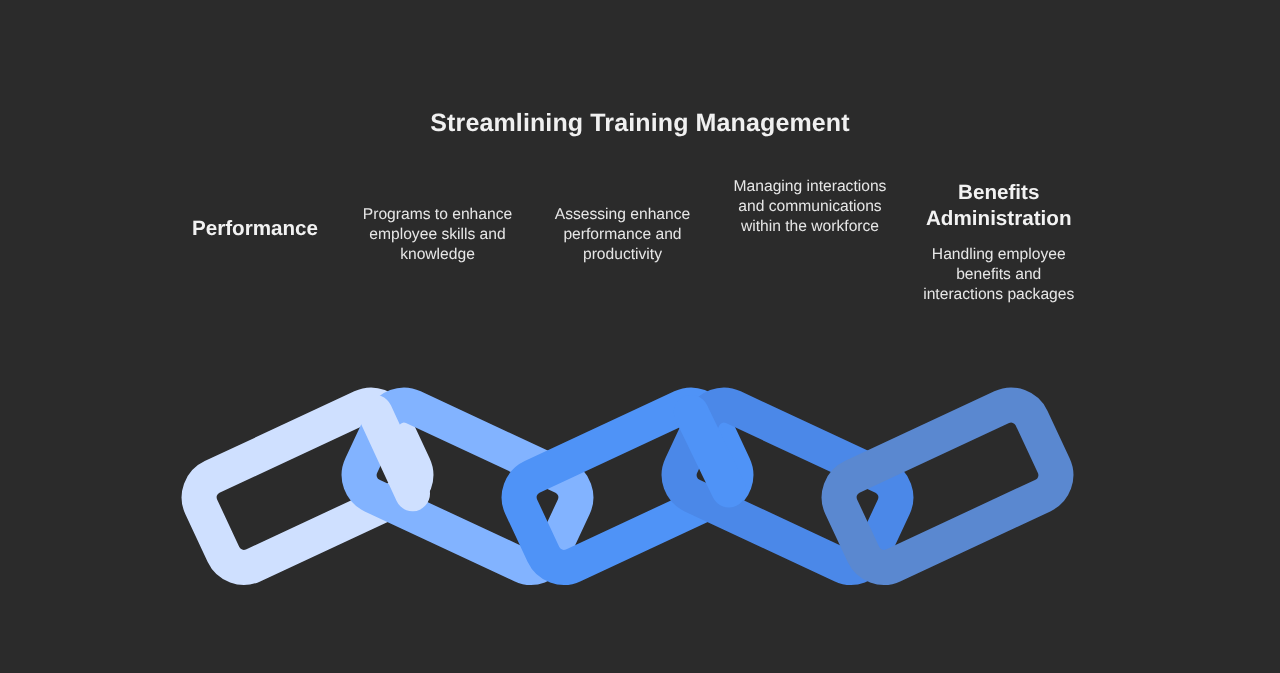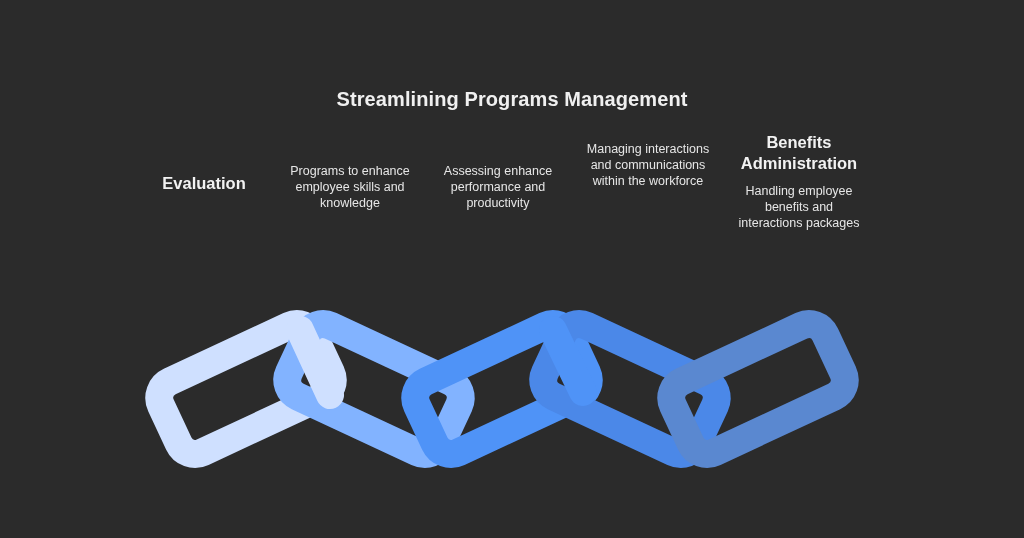--- a/index.html
+++ b/index.html
@@ -45,39 +45,39 @@
     }
     svg.chain {
       position: absolute;
       left: 0;
       top: 0;
     }
   </style>
 </head>
 <body>
 
-<div class="title">Streamlining Programs Management</div>
+<div class="title">Streamlining Training Management</div>
 
 <div class="stage" style="left:129px; top:173px;">
-  <div class="stage-heading">Evaluation</div>
+  <div class="stage-heading">Performance</div>
 </div>
 
 <div class="stage" style="left:275px; top:151px;">
   <div class="stage-desc" style="margin-top:12px; width:130px; margin-left:auto; margin-right:auto;">Programs to enhance employee skills and knowledge</div>
 </div>
 
 <div class="stage" style="left:423px; top:151px;">
   <div class="stage-desc" style="margin-top:12px; width:130px; margin-left:auto; margin-right:auto;">Assessing enhance performance and productivity</div>
 </div>
 
 <div class="stage" style="left:573px; top:140px;">
   <div class="stage-desc" style="margin-top:1px; width:124px; margin-left:auto; margin-right:auto;">Managing interactions and communications within the workforce</div>
 </div>
 
-<div class="stage" style="left:724px; top:132px;">
+<div class="stage" style="left:724px; top:144px;">
   <div class="stage-heading" style="width:130px; margin:0 auto;">Benefits Administration</div>
   <div class="stage-desc" style="margin-top:9px; width:122px; margin-left:auto; margin-right:auto;">Handling employee benefits and interactions packages</div>
 </div>
 
 <svg class="chain" width="1024" height="538" viewBox="0 0 1024 538">
 
   <g>
     <rect x="162" y="350" width="168" height="78" rx="18" ry="18" transform="rotate(-25 246 389)" fill="none" stroke="#cfe0ff" stroke-width="28"></rect>
   </g>
 

